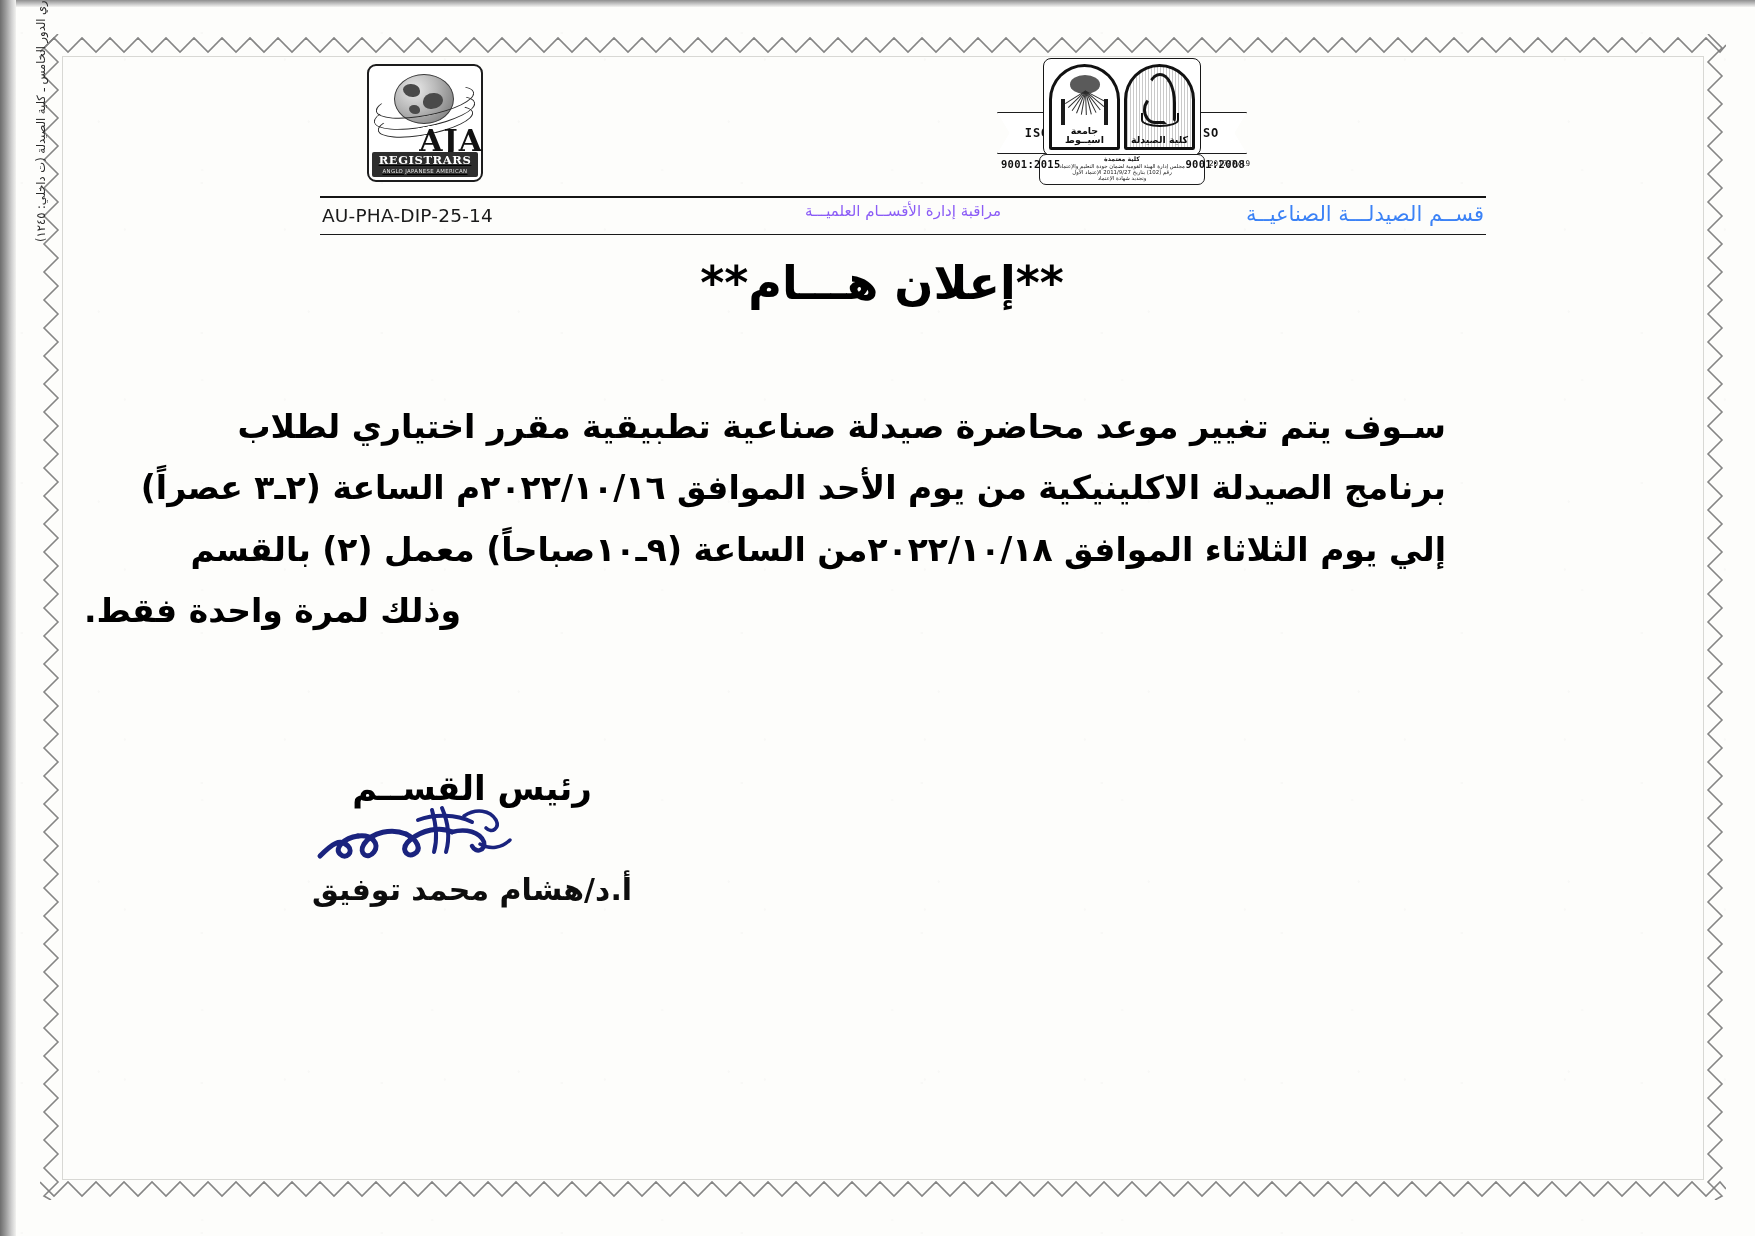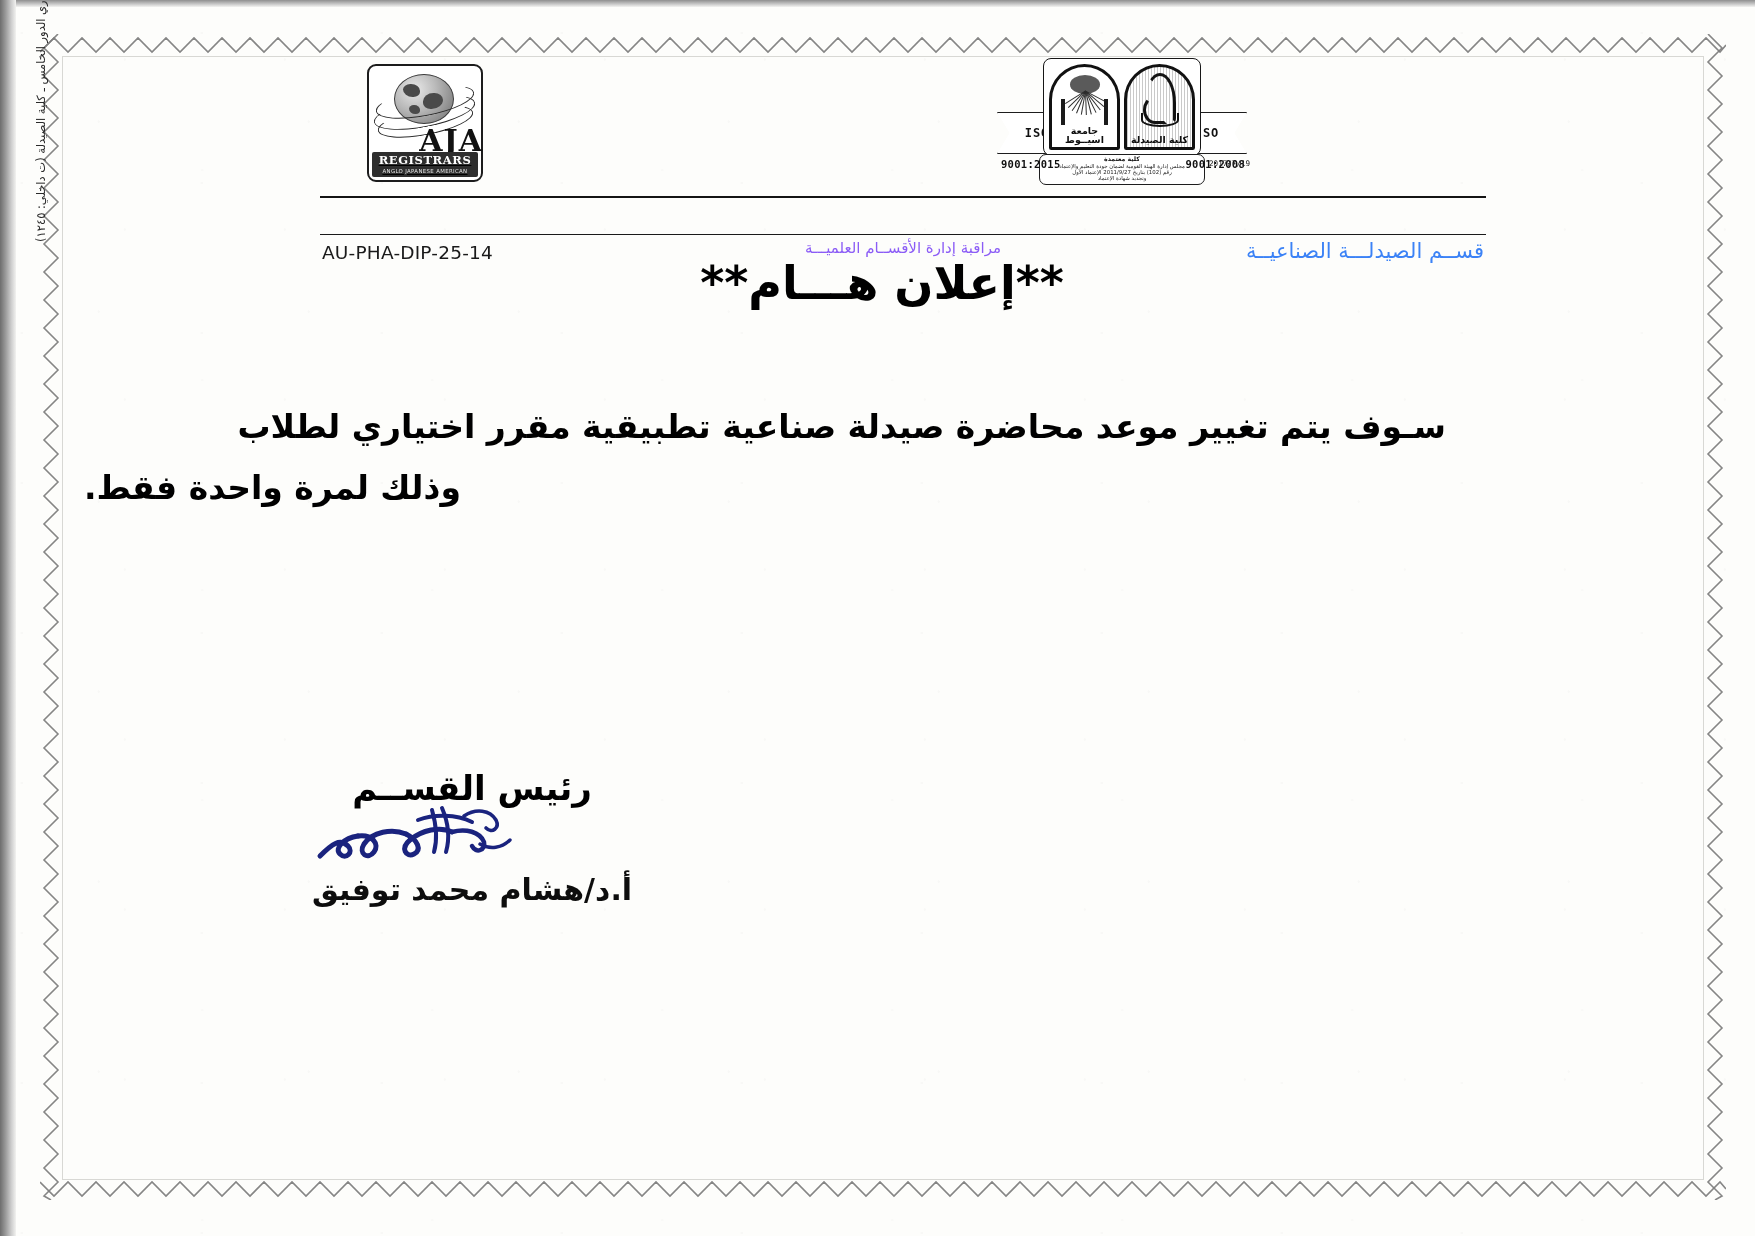--- a/index.html
+++ b/index.html
@@ -306,21 +306,21 @@
   }
   #header-rule-2 {
     position: absolute;
     left: 258px; top: 178px;
     width: 1166px; height: 0;
     border-top: 1.6px solid #1a1a1a;
   }
   #header-labels {
     position: absolute;
     left: 258px; top: 144px;
-    width: 1166px; height: 34px; margin-top: 37px;
+    width: 1166px; height: 34px;
   }
   #doc-code {
     position: absolute;
     left: 2px; top: 5px;
     font-family: "DejaVu Sans", "Liberation Sans", sans-serif;
     font-size: 18.5px;
     color: #1a1a1a;
     letter-spacing: .2px;
   }
   #dept-monitor-label {
@@ -526,20 +526,22 @@
       <div id="doc-code">AU-PHA-DIP-25-14</div>
       <div id="dept-monitor-label">مراقبة إدارة الأقســام العلميـــة</div>
       <div id="dept-name-label">قســم الصيدلـــة الصناعيــة</div>
     </div>
     <div id="header-rule-2"></div>
 
     <div id="announcement-title">**إعلان هـــام**</div>
 
     <div id="body-text">
       <p>سـوف يتم تغيير موعد محاضرة صيدلة صناعية تطبيقية مقرر اختياري لطلاب</p>
+      <p>برنامج الصيدلة الاكلينيكية من يوم الأحد الموافق ٢٠٢٢/١٠/١٦م الساعة (٢ـ٣ عصراً)</p>
+      <p>إلي يوم الثلاثاء الموافق ٢٠٢٢/١٠/١٨من الساعة (٩ـ١٠صباحاً) معمل (٢) بالقسم</p>
       <p class="last">وذلك لمرة واحدة فقط.</p>
     </div>
 
     <div id="signature-block">
       <div id="signature-role">رئيس القســم</div>
       <div id="signature-mark">
         <svg width="250" height="80" viewBox="0 0 250 80">
           <g fill="none" stroke="#1a237e" stroke-linecap="round" stroke-linejoin="round">
             <path d="M6 58 C18 46, 26 40, 34 48 C40 54, 32 62, 26 56 C20 50, 30 40, 44 38" stroke-width="5"></path>
             <path d="M44 38 C58 36, 66 46, 60 54 C54 62, 44 56, 50 46 C58 34, 78 30, 92 36" stroke-width="5"></path>

